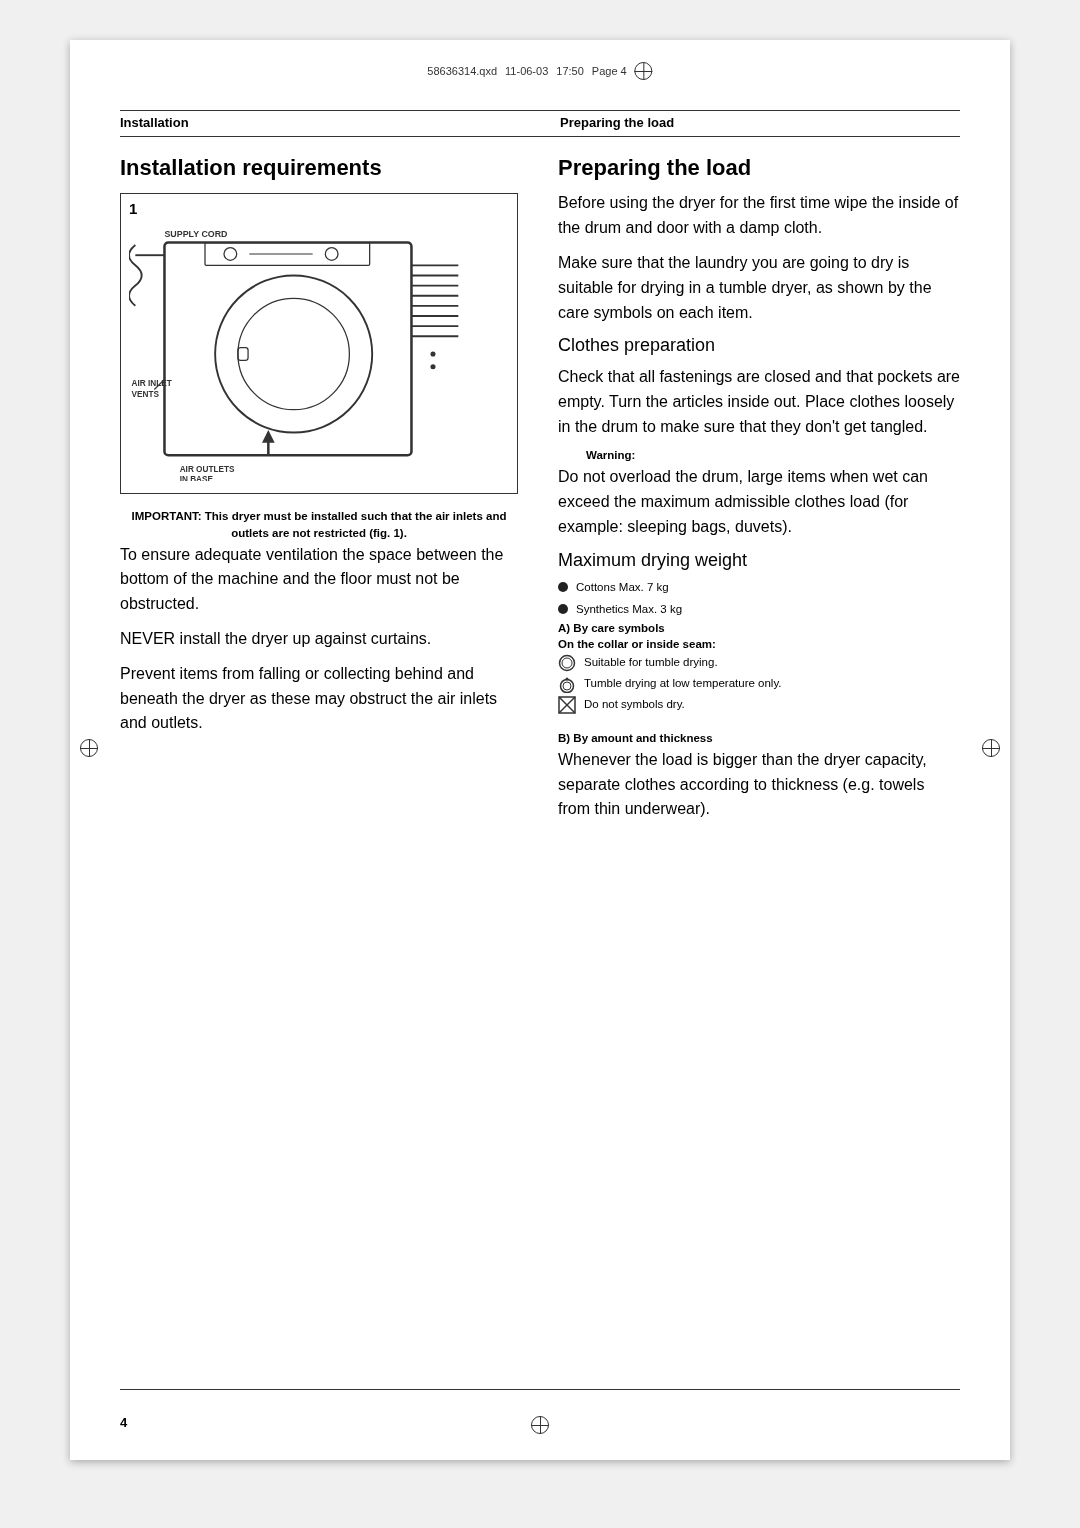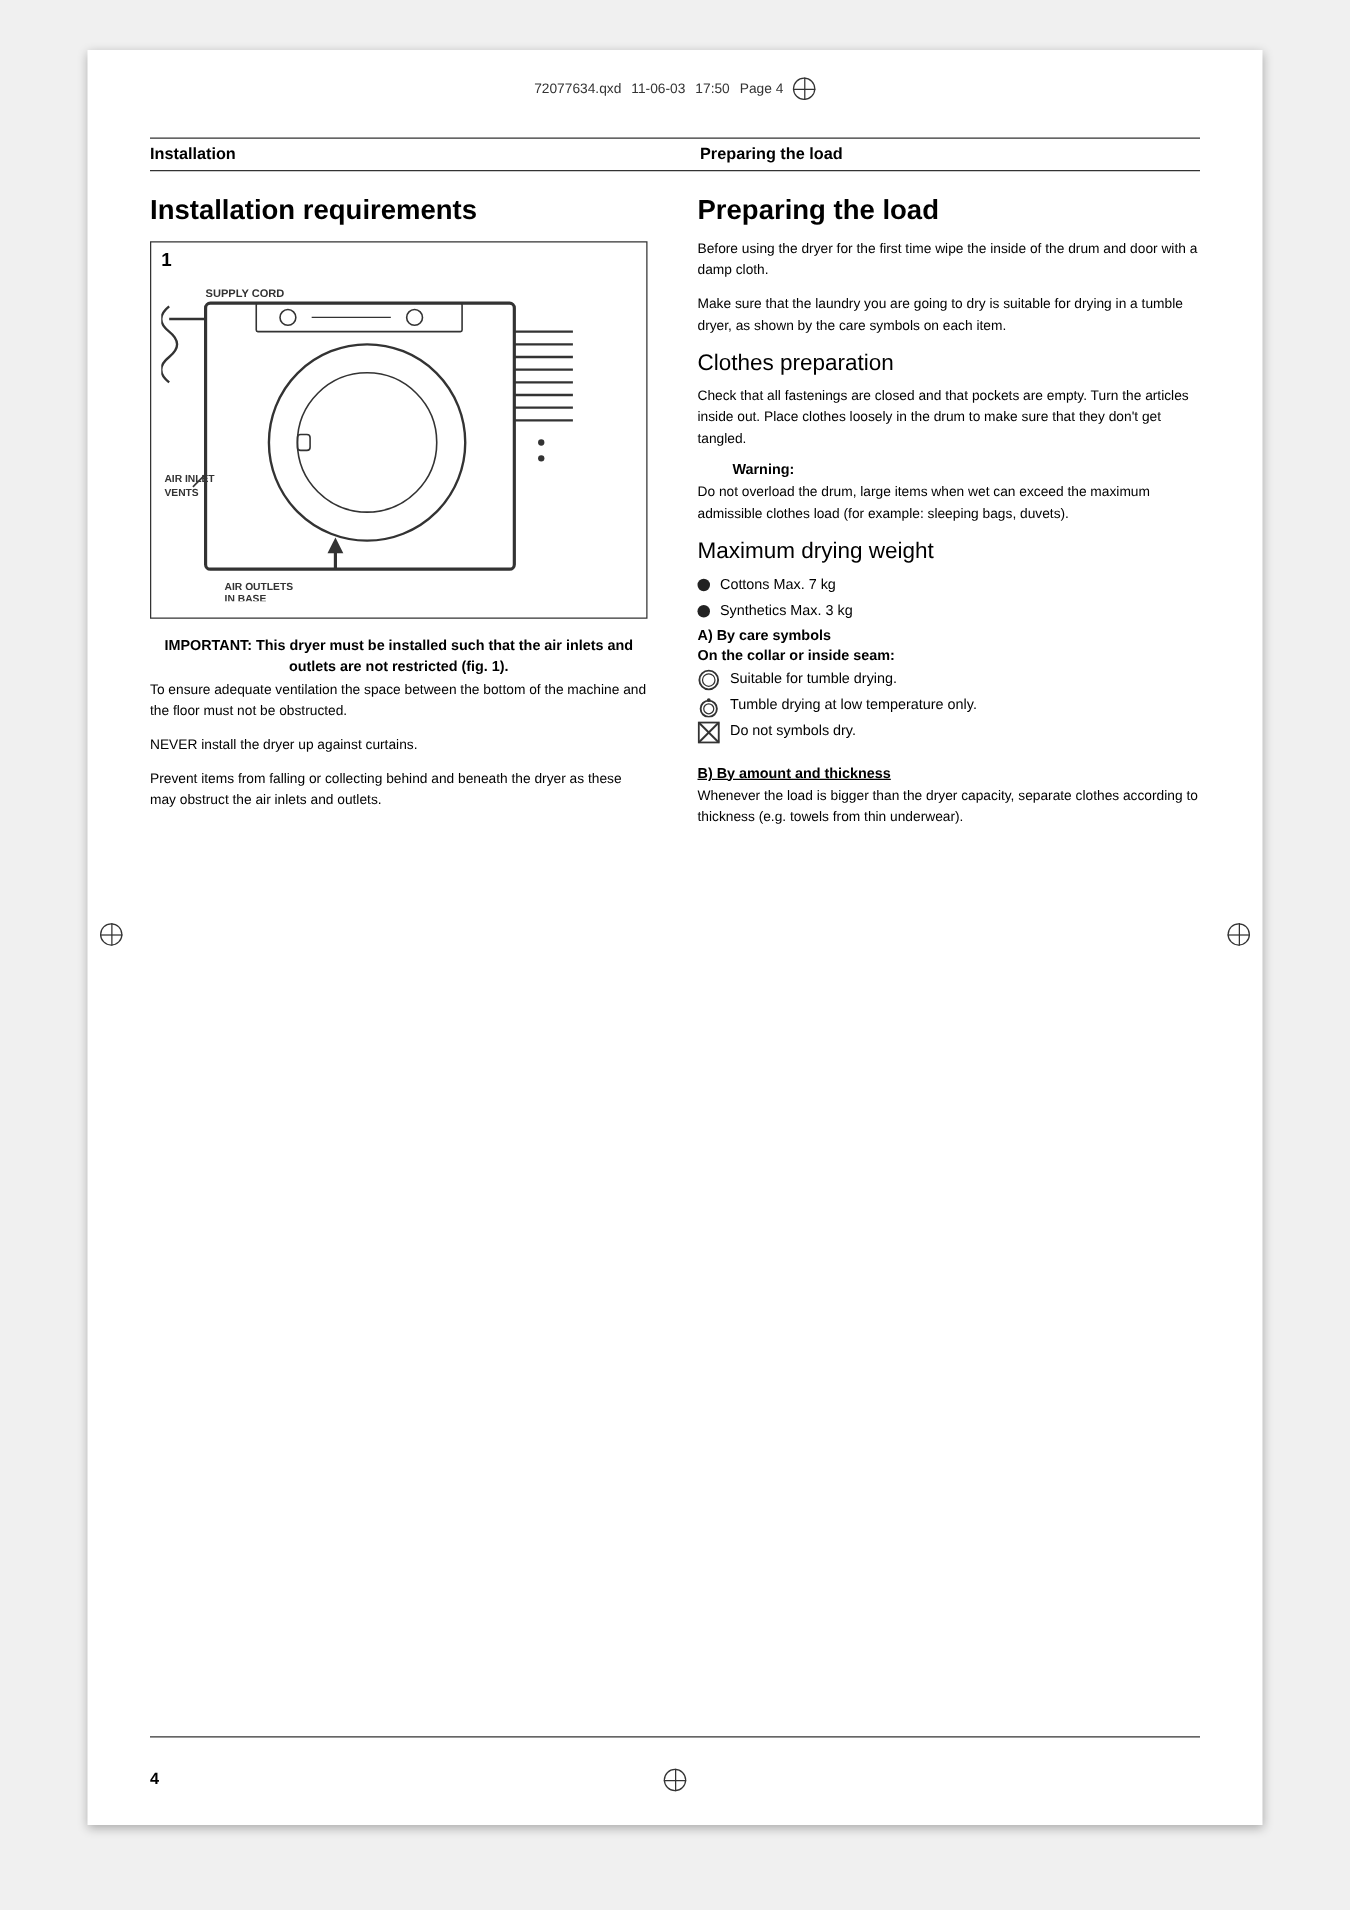--- a/index.html
+++ b/index.html
@@ -151,21 +151,21 @@
     .important-note {
       font-size: 11.5px;
       line-height: 1.5;
       text-align: center;
     }
     .important-note strong {
       font-weight: bold;
     }
     
     .body-text {
-      font-size: 11px;
+      font-size: 16px;
       line-height: 1.55;
       margin-bottom: 10px;
     }
     
     .right-section-title {
       font-size: 22px;
       font-weight: bold;
       margin-bottom: 10px;
       margin-top: 0;
       line-height: 1.2;
@@ -264,21 +264,21 @@
       transform: translateY(-50%);
     }
   </style>
 </head>
 <body>
 
 <div class="page-wrapper">
   <div class="page">
 
     <div class="file-info">
-      <span>72077634.qxd</span>
+      <span>58636314.qxd</span>
       <span>11-06-03</span>
       <span>17:50</span>
       <span>Page  4</span>
       <span class="crosshair-circle"></span>
     </div>
 
     <div class="left-crosshair">
       <div class="crosshair-circle"></div>
     </div>
 
@@ -411,21 +411,21 @@
             <div class="symbol-icon">
               <svg viewBox="0 0 18 18" width="18" height="18">
                 <rect x="1" y="1" width="16" height="16" fill="none" stroke="#333" stroke-width="1.5"></rect>
                 <line x1="1" y1="1" x2="17" y2="17" stroke="#333" stroke-width="1.5"></line>
                 <line x1="17" y1="1" x2="1" y2="17" stroke="#333" stroke-width="1.5"></line>
               </svg>
             </div>
             <span id="s4">Do not symbols dry.</span>
           </div>
 
-          <p class="by-care-label" style="margin-top:18px;text-decoration:underline;">B) By amount and thickness</p>
+          <p class="by-care-label" style="margin-top:18px;">B) By amount and thickness</p>
           <p class="body-text" id="ba1">Whenever the load is bigger than the dryer capacity, separate clothes according to thickness (e.g. towels from thin underwear).</p>
         </div>
       </div>
     </div>
 
     <div class="page-number">4</div>
 
     <div class="bottom-crosshair">
       <div class="crosshair-circle"></div>
     </div>

